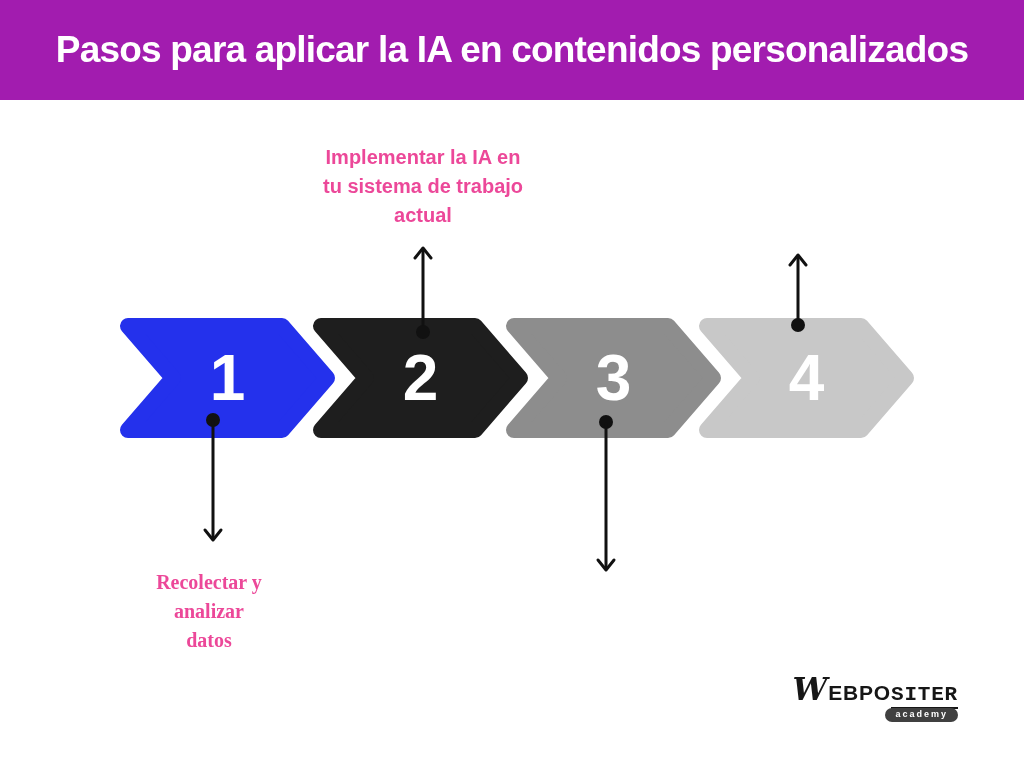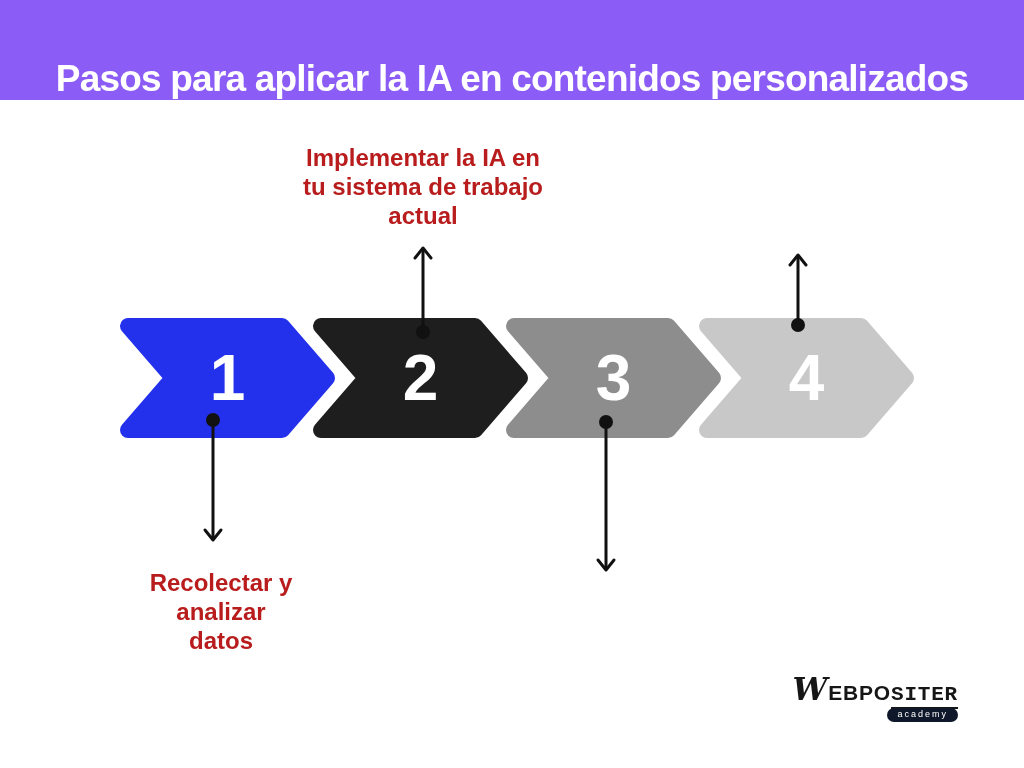--- a/index.html
+++ b/index.html
@@ -11,23 +11,23 @@
     background: #ffffff;
     overflow: hidden;
     font-family: "Liberation Sans", sans-serif;
   }
 
   
   .titlebar {
     position: absolute;
     top: 0; left: 0;
     width: 1024px; height: 100px;
-    background: #8b5cf6;
-    display: flex;
-    align-items: flex-end;
+    background: #a21caf;
+    display: flex;
+    align-items: center;
     justify-content: center;
   }
   .titlebar h1 {
     color: #ffffff;
     font-size: 37px;
     font-weight: bold;
     letter-spacing: -0.8px;
     white-space: nowrap;
   }
 
@@ -75,27 +75,27 @@
     stroke-linecap: round;
     stroke-linejoin: round;
   }
   .connector circle { fill: #111111; }
 
   
   .step-label {
     position: absolute;
     transform: translateX(-50%);
     text-align: center;
-    font-size: 24px;
+    font-size: 20px;
     font-weight: bold;
     line-height: 29px;
-    color: #b91c1c;
+    color: #ec4899;
     white-space: pre-line;
   }
-  .label-1 { left: 221px; top: 568px; }
+  .label-1 { left: 209px; top: 568px; font-family: Liberation Serif, serif; }
   .label-2 { left: 423px; top: 143px; }
   .label-3 { left: 607px; top: 595px; }
   .label-4 { left: 800px; top: 143px; }
 
   
   .brand {
     position: absolute;
     left: 822px;
     top: 674px;
     width: 136px;
@@ -120,24 +120,24 @@
     font-size: 21px;
     font-weight: bold;
     letter-spacing: 0.8px;
   }
   .brand-underlined {
     border-bottom: 2.5px solid #161616;
     padding-bottom: 1.5px;
     font-family: Liberation Mono, monospace;
   }
   .brand-pill {
-    background: #0f172a;
+    background: #404040;
     color: #ffffff;
     font-size: 9px;
-    font-weight: normal;
+    font-weight: bold;
     letter-spacing: 2px;
     padding: 1.5px 10px 2.5px 10px;
     border-radius: 8px;
     margin-top: -1px;
     margin-left: 24px;
   }
 </style>
 </head>
 <body>
 

